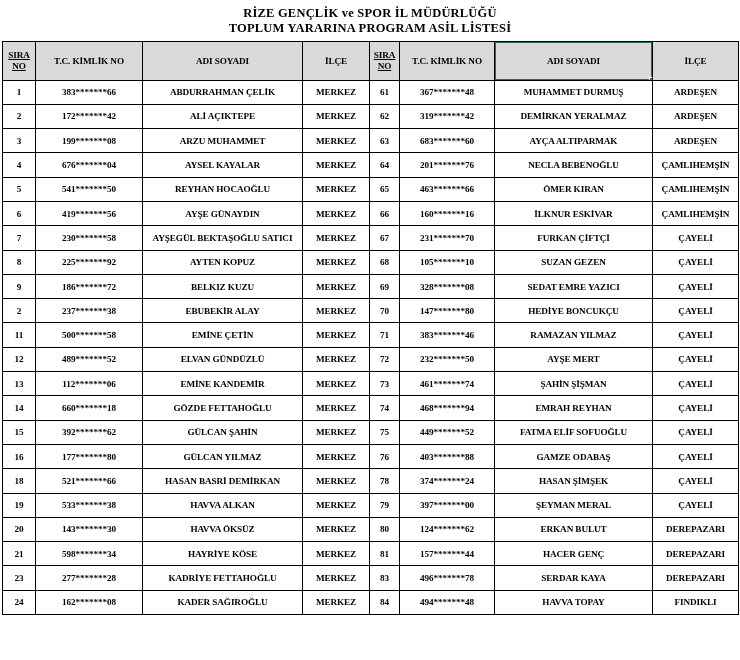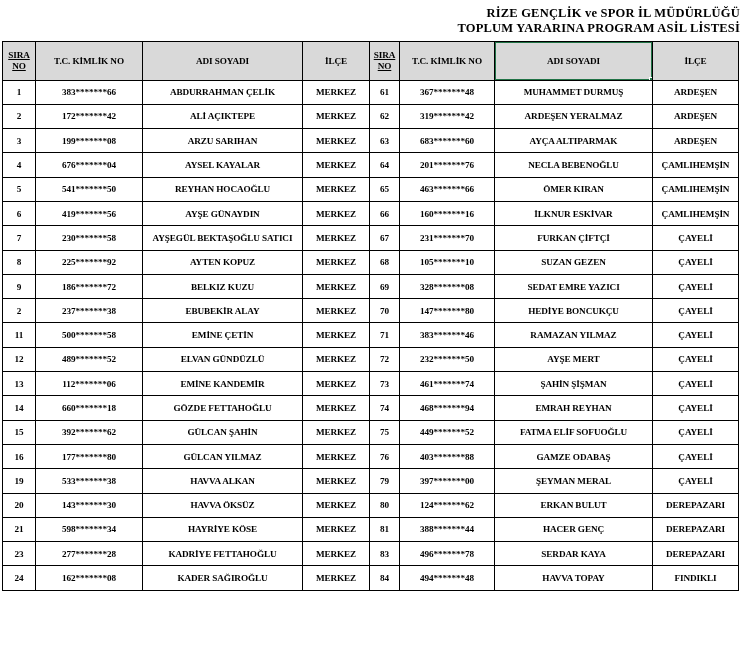--- a/index.html
+++ b/index.html
@@ -18,21 +18,21 @@
   }
   #page {
     position: relative;
     width: 740px;
     height: 660px;
     box-sizing: border-box;
   }
 
   
   .title-block {
-    text-align: right;
+    text-align: center;
     padding-top: 6px;
     line-height: 1.18;
   }
   .title-line {
     font-family: "Liberation Serif", "DejaVu Serif", serif;
     font-weight: bold;
     font-size: 12.5px;
     letter-spacing: 0.2px;
     white-space: nowrap;
   }
@@ -168,27 +168,27 @@
             <td class="c-ad">MUHAMMET DURMUŞ</td>
             <td class="c-ilce">ARDEŞEN</td>
           </tr>
           <tr>
             <td class="c-sira">2</td>
             <td class="c-tc">172*******42</td>
             <td class="c-ad">ALİ AÇIKTEPE</td>
             <td class="c-ilce">MERKEZ</td>
             <td class="c-sira">62</td>
             <td class="c-tc">319*******42</td>
-            <td class="c-ad">ARDEŞEN YERALMAZ</td>
+            <td class="c-ad">DEMİRKAN YERALMAZ</td>
             <td class="c-ilce">ARDEŞEN</td>
           </tr>
           <tr>
             <td class="c-sira">3</td>
             <td class="c-tc">199*******08</td>
-            <td class="c-ad">ARZU SARIHAN</td>
+            <td class="c-ad">ARZU MUHAMMET</td>
             <td class="c-ilce">MERKEZ</td>
             <td class="c-sira">63</td>
             <td class="c-tc">683*******60</td>
             <td class="c-ad">AYÇA ALTIPARMAK</td>
             <td class="c-ilce">ARDEŞEN</td>
           </tr>
           <tr>
             <td class="c-sira">4</td>
             <td class="c-tc">676*******04</td>
             <td class="c-ad">AYSEL KAYALAR</td>
@@ -312,20 +312,30 @@
             <td class="c-sira">16</td>
             <td class="c-tc">177*******80</td>
             <td class="c-ad">GÜLCAN YILMAZ</td>
             <td class="c-ilce">MERKEZ</td>
             <td class="c-sira">76</td>
             <td class="c-tc">403*******88</td>
             <td class="c-ad">GAMZE ODABAŞ</td>
             <td class="c-ilce">ÇAYELİ</td>
           </tr>
           <tr>
+            <td class="c-sira">18</td>
+            <td class="c-tc">521*******66</td>
+            <td class="c-ad">HASAN BASRİ DEMİRKAN</td>
+            <td class="c-ilce">MERKEZ</td>
+            <td class="c-sira">78</td>
+            <td class="c-tc">374*******24</td>
+            <td class="c-ad">HASAN ŞİMŞEK</td>
+            <td class="c-ilce">ÇAYELİ</td>
+          </tr>
+          <tr>
             <td class="c-sira">19</td>
             <td class="c-tc">533*******38</td>
             <td class="c-ad">HAVVA ALKAN</td>
             <td class="c-ilce">MERKEZ</td>
             <td class="c-sira">79</td>
             <td class="c-tc">397*******00</td>
             <td class="c-ad">ŞEYMAN MERAL</td>
             <td class="c-ilce">ÇAYELİ</td>
           </tr>
           <tr>
@@ -337,21 +347,21 @@
             <td class="c-tc">124*******62</td>
             <td class="c-ad">ERKAN BULUT</td>
             <td class="c-ilce">DEREPAZARI</td>
           </tr>
           <tr>
             <td class="c-sira">21</td>
             <td class="c-tc">598*******34</td>
             <td class="c-ad">HAYRİYE KÖSE</td>
             <td class="c-ilce">MERKEZ</td>
             <td class="c-sira">81</td>
-            <td class="c-tc">388*******44</td>
+            <td class="c-tc">157*******44</td>
             <td class="c-ad">HACER GENÇ</td>
             <td class="c-ilce">DEREPAZARI</td>
           </tr>
           <tr>
             <td class="c-sira">23</td>
             <td class="c-tc">277*******28</td>
             <td class="c-ad">KADRİYE FETTAHOĞLU</td>
             <td class="c-ilce">MERKEZ</td>
             <td class="c-sira">83</td>
             <td class="c-tc">496*******78</td>

